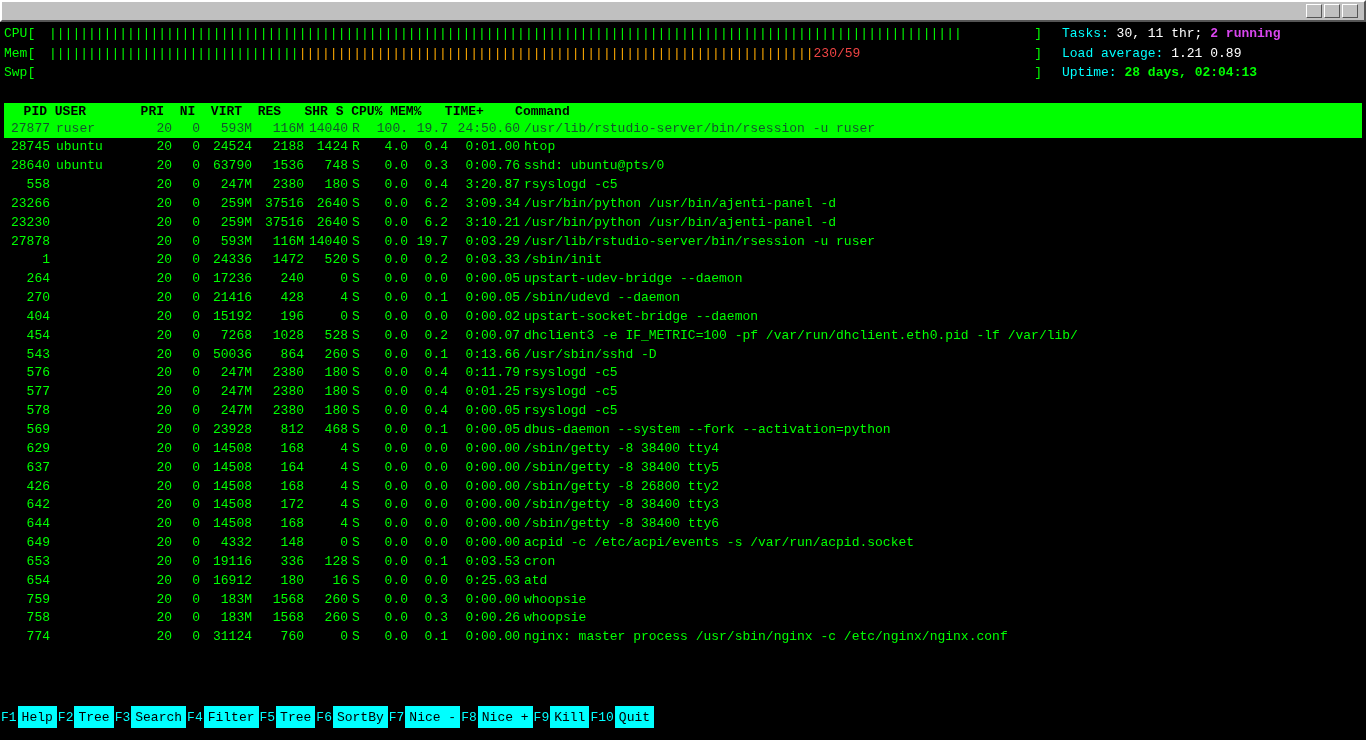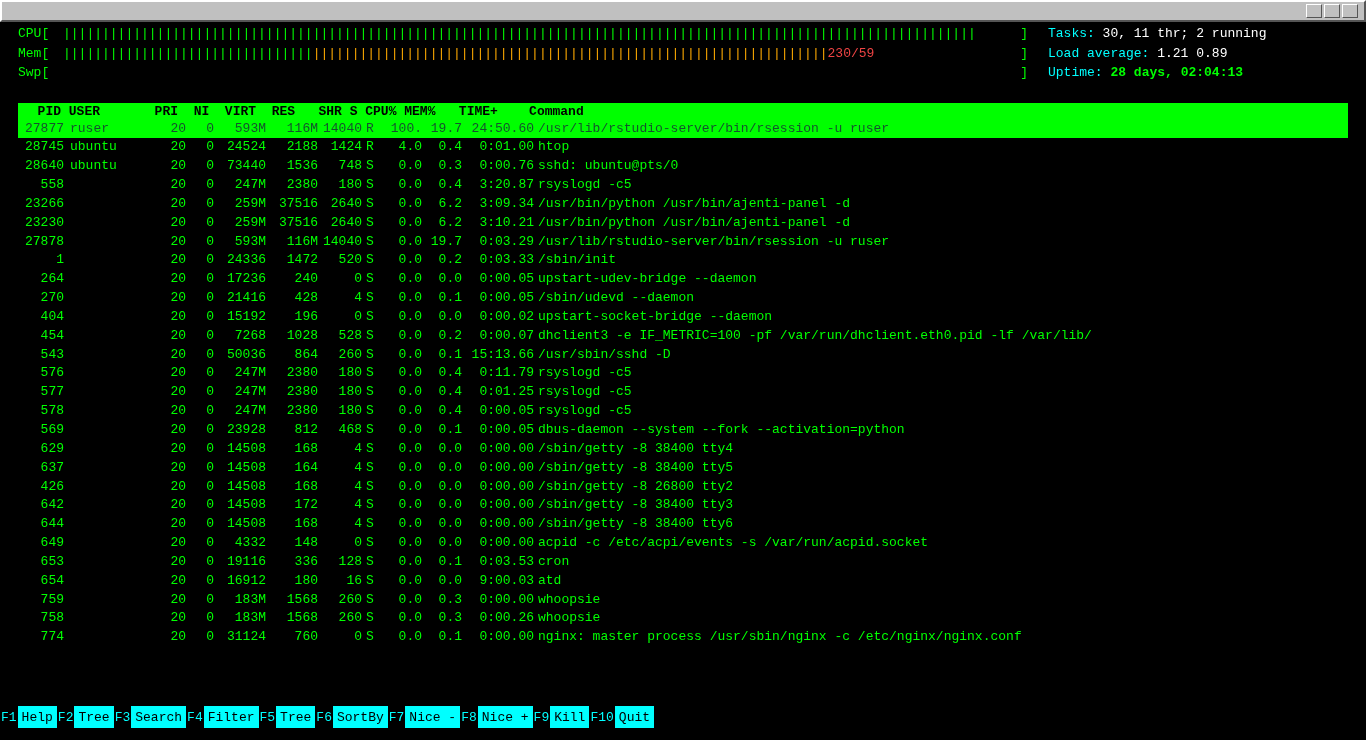--- a/index.html
+++ b/index.html
@@ -38,21 +38,21 @@
       border-top-color: #fff;
       border-left-color: #fff;
       font-size: 10px;
       display: flex; align-items: center; justify-content: center;
       cursor: pointer;
     }
 
     
     #terminal {
       background: #000;
-      padding: 2px 18px;
+      padding: 2px 4px;
       height: calc(740px - 22px - 22px);
       overflow: hidden;
     }
 
     
     #stats {
       display: flex;
       gap: 0;
       margin-bottom: 0;
     }
@@ -181,21 +181,21 @@
         <span class="stat-bar-container"></span>
         <span style="color:#00ff00;">]</span>
       </div>
 
     </div>
 
     <div id="stats-right" style="padding-left:20px;">
       <div class="stat-right-row">
         <span class="stat-key" style="color:#00ffff;">Tasks: </span>
         <span style="color:#fff;">30, 11 thr; </span>
-        <span style="color:#ffffff; font-weight:normal;">2 running</span>
+        <span style="color:#d946ef; font-weight:bold;">2 running</span>
       </div>
       <div class="stat-right-row">
         <span class="stat-key" style="color:#00ffff;">Load average: </span>
         <span style="color:#fff;">1.21  0.89</span>
       </div>
       <div class="stat-right-row">
         <span class="stat-key" style="color:#00ffff;">Uptime: </span>
         <span style="color:#00ff00; font-weight:bold;">28 days, 02:04:13</span>
       </div>
     </div>
@@ -232,21 +232,21 @@
         <span class="col-cpu">4.0</span>
         <span class="col-mem">0.4</span>
         <span class="col-time">0:01.00</span>
         <span class="col-cmd">htop</span>
       </div>
       <div class="proc-row normal">
         <span class="col-pid">28640</span>
         <span class="col-user">ubuntu</span>
         <span class="col-pri">20</span>
         <span class="col-ni">0</span>
-        <span class="col-virt">73440</span>
+        <span class="col-virt">63790</span>
         <span class="col-res">1536</span>
         <span class="col-shr">748</span>
         <span class="col-s">S</span>
         <span class="col-cpu">0.0</span>
         <span class="col-mem">0.3</span>
         <span class="col-time">0:00.76</span>
         <span class="col-cmd">sshd: ubuntu@pts/0</span>
       </div>
       <div class="proc-row normal">
         <span class="col-pid">558</span>
@@ -378,21 +378,21 @@
         <span class="col-pid">543</span>
         <span class="col-user"></span>
         <span class="col-pri">20</span>
         <span class="col-ni">0</span>
         <span class="col-virt">50036</span>
         <span class="col-res">864</span>
         <span class="col-shr">260</span>
         <span class="col-s">S</span>
         <span class="col-cpu">0.0</span>
         <span class="col-mem">0.1</span>
-        <span class="col-time">15:13.66</span>
+        <span class="col-time">0:13.66</span>
         <span class="col-cmd">/usr/sbin/sshd -D</span>
       </div>
       <div class="proc-row normal">
         <span class="col-pid">576</span>
         <span class="col-user"></span>
         <span class="col-pri">20</span>
         <span class="col-ni">0</span>
         <span class="col-virt">247M</span>
         <span class="col-res">2380</span>
         <span class="col-shr">180</span>
@@ -546,21 +546,21 @@
         <span class="col-pid">654</span>
         <span class="col-user"></span>
         <span class="col-pri">20</span>
         <span class="col-ni">0</span>
         <span class="col-virt">16912</span>
         <span class="col-res">180</span>
         <span class="col-shr">16</span>
         <span class="col-s">S</span>
         <span class="col-cpu">0.0</span>
         <span class="col-mem">0.0</span>
-        <span class="col-time">9:00.03</span>
+        <span class="col-time">0:25.03</span>
         <span class="col-cmd">atd</span>
       </div>
       <div class="proc-row normal">
         <span class="col-pid">759</span>
         <span class="col-user"></span>
         <span class="col-pri">20</span>
         <span class="col-ni">0</span>
         <span class="col-virt">183M</span>
         <span class="col-res">1568</span>
         <span class="col-shr">260</span>

